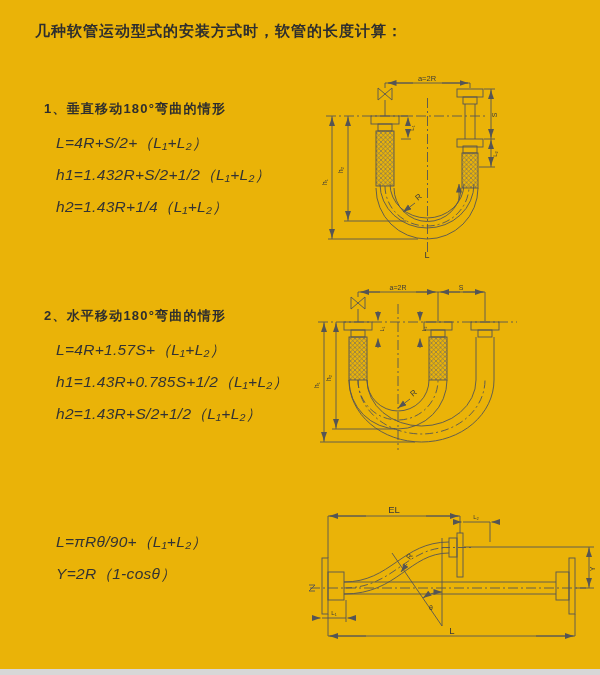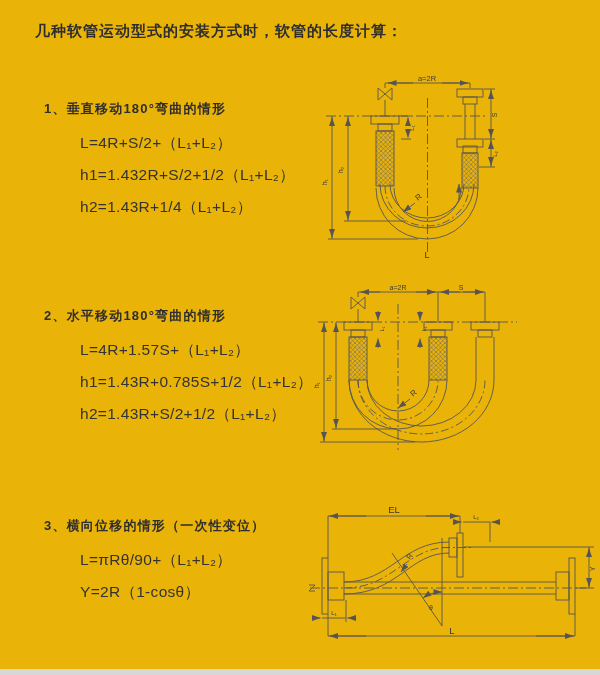--- a/index.html
+++ b/index.html
@@ -2,21 +2,21 @@
 <html><head>
 <meta charset="utf-8">
 <style>
   html,body{margin:0;padding:0;}
   body{width:600px;height:675px;background:#ffffff;font-family:"Liberation Sans","DejaVu Sans",sans-serif;}
   .page{position:relative;width:600px;height:675px;background:#eab308;overflow:hidden;color:#2e2e2e;padding-left:12px;}
   .page-title{position:absolute;left:35px;top:22px;font-size:15px;font-weight:700;letter-spacing:1px;white-space:nowrap;}
   .section{position:absolute;left:44px;width:300px;}
   .sec1{top:100px;} .sec2{top:307px;} .sec3{top:517px;}
   .sec-heading{font-size:13px;font-weight:700;letter-spacing:1.2px;white-space:nowrap;}
-  .formulas{margin:9px 0 0 36px;}
+  .formulas{margin:9px 0 0 12px;font-style:italic;}
   .formula{height:32px;line-height:32px;font-size:15.5px;letter-spacing:0.3px;color:#333;white-space:nowrap;}
   .diagram{position:absolute;}
   .d1{left:318px;top:70px;} .d2{left:310px;top:280px;} .d3{left:306px;top:496px;}
   svg{display:block;}
   svg text{font-family:"Liberation Sans","DejaVu Sans",sans-serif;fill:#3a3a3a;stroke:none;}
   .bottom-edge{position:absolute;left:0;top:669px;width:600px;height:6px;background:#d7d7d7;}
 </style>
 </head>
 <body>
 
@@ -36,21 +36,20 @@
   <div class="section sec2">
     <div class="sec-heading">2、水平移动180°弯曲的情形</div>
     <div class="formulas">
       <div class="formula">L=4R+1.57S+（L₁+L₂）</div>
       <div class="formula">h1=1.43R+0.785S+1/2（L₁+L₂）</div>
       <div class="formula">h2=1.43R+S/2+1/2（L₁+L₂）</div>
     </div>
   </div>
 
   <div class="section sec3">
-    <div class="sec-heading">3、横向位移的情形（一次性变位）</div>
     <div class="formulas">
       <div class="formula">L=πRθ/90+（L₁+L₂）</div>
       <div class="formula">Y=2R（1-cosθ）</div>
     </div>
   </div>
 
   <div class="diagram d1">
   <svg viewBox="0 0 272 190" width="272" height="190">
     <defs>
       <marker id="ar1" markerWidth="9" markerHeight="7" refX="8.5" refY="3" orient="auto" markerUnits="userSpaceOnUse">

